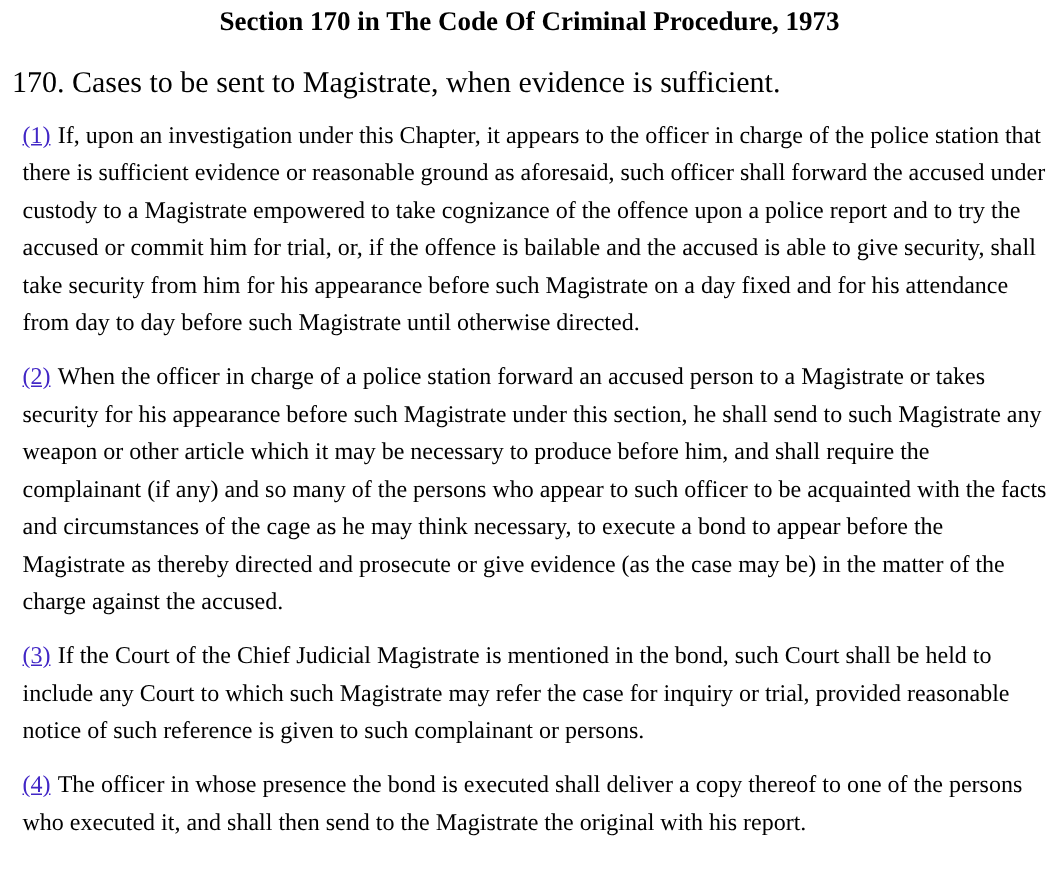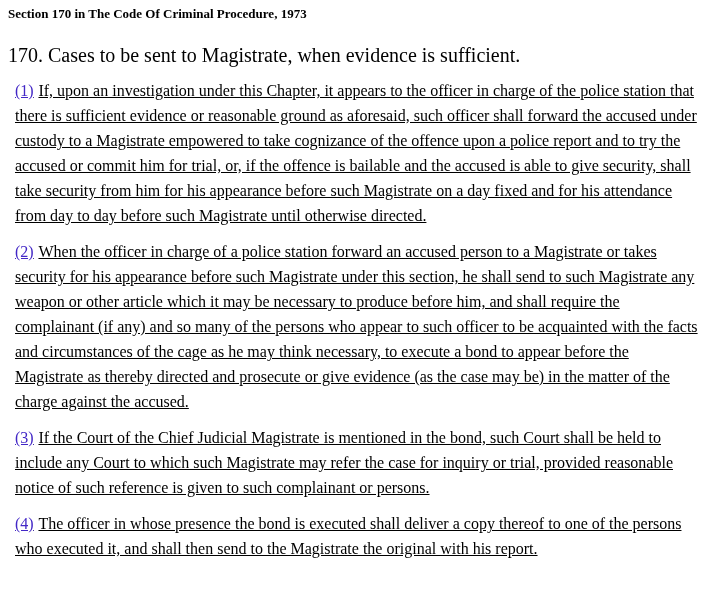--- a/index.html
+++ b/index.html
@@ -10,38 +10,38 @@
   body {
     width: 708px;
     height: 589px;
     box-sizing: border-box;
     padding: 4px 10px 0 8px;
     font-family: "Liberation Serif", "DejaVu Serif", serif;
     color: #000000;
     overflow: hidden;
   }
   .doc-title {
-    font-size: 13px;
+    font-size: 18px;
     line-height: 20px;
     font-weight: bold;
     margin: 0 0 19px 0;
+    text-align: center;
   }
   .section-heading {
     font-size: 20px;
     line-height: 25px;
     margin: 0 0 10px 0;
     font-weight: normal;
   }
   .clause {
     font-size: 16px;
     line-height: 25px;
     margin: 0 0 11px 0;
     padding-left: 7px;
     text-align: left;
-    text-decoration: underline;
   }
   .clause-link {
     color: #4227c6;
     text-decoration: underline;
     margin-right: 0.3em;
     cursor: pointer;
   }
   .clause-text {
     color: #000000;
   }

